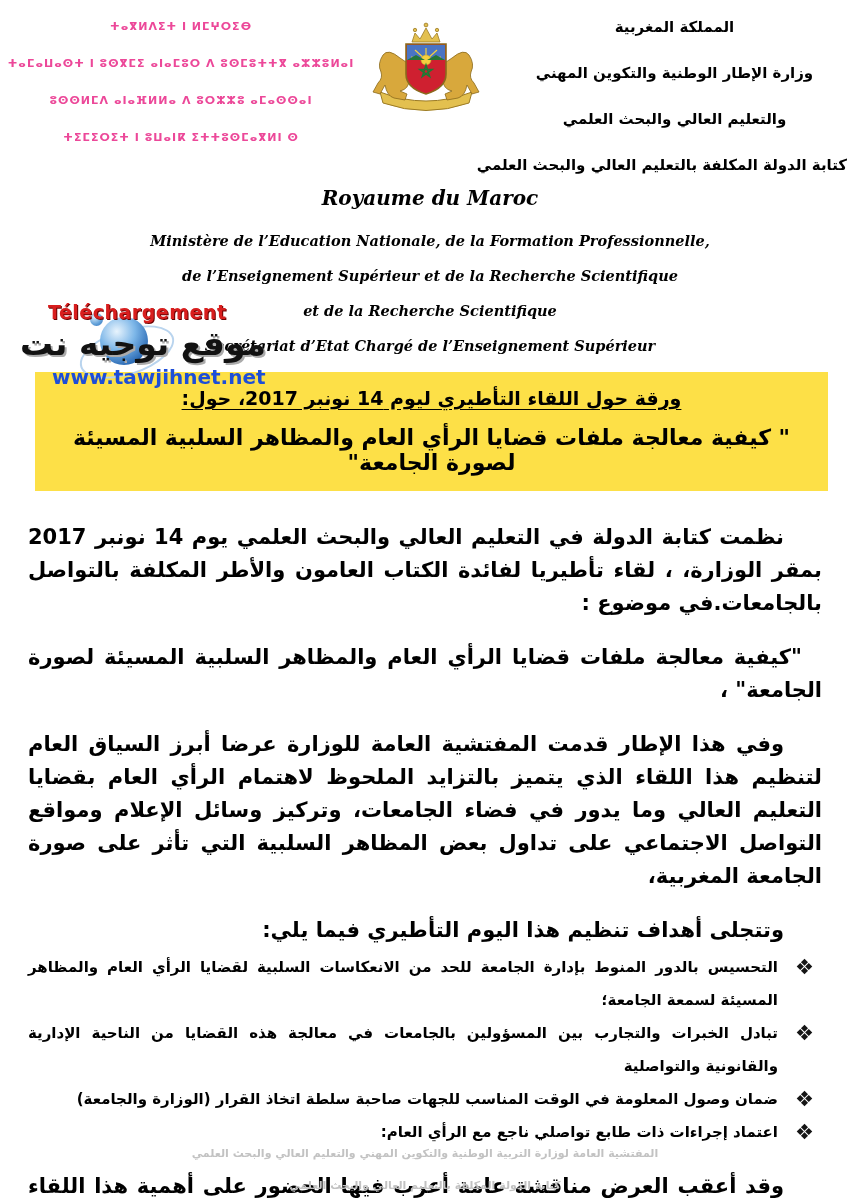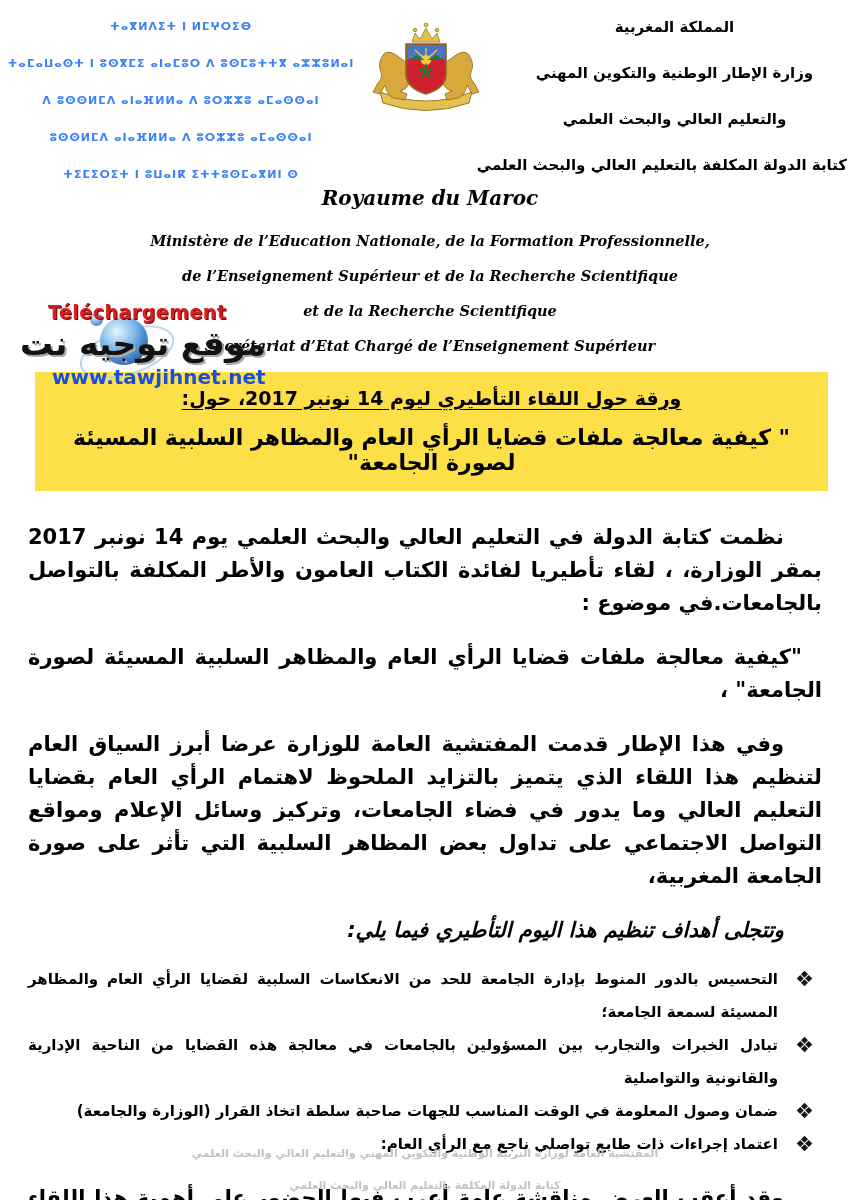--- a/index.html
+++ b/index.html
@@ -1,21 +1,21 @@
 <!DOCTYPE html>
 <html lang="ar"><head>
 <meta charset="utf-8">
 <style>
   html,body{margin:0;padding:0;background:#ffffff;}
   .page{position:relative;width:850px;height:1200px;background:#ffffff;overflow:hidden;
         font-family:"DejaVu Sans",sans-serif;color:#000;}
 
   
   .tifinagh-block{position:absolute;top:8px;left:0;width:362px;text-align:center;
-        color:#3b82f6;font-weight:bold;}
+        color:#ec4899;font-weight:bold;}
   .tif-line{line-height:37px;font-size:11px;letter-spacing:1px;white-space:nowrap;}
 
   
   .emblem{position:absolute;top:18px;left:366px;width:120px;height:98px;}
 
   
   .arabic-header{position:absolute;top:4px;left:502px;width:345px;text-align:center;direction:rtl;}
   .ar-h-line{line-height:46px;font-size:15px;font-weight:bold;white-space:nowrap;}
 
   
@@ -47,21 +47,21 @@
   .tb-line2{margin-top:16px;font-size:22px;font-weight:bold;}
 
   
   .body-flow{position:absolute;top:500px;left:28px;width:794px;direction:rtl;text-align:justify;
         font-weight:bold;}
   .para{font-size:21px;line-height:33px;}
   .indent{text-indent:38px;}
   .p1{margin-bottom:8px;}
   .p2{margin-bottom:8px;text-indent:20px;}
   .p3{margin-bottom:6px;}
-  .p4{margin-bottom:16px;font-style:italic;}
+  .p4{margin-bottom:4px;}
   .p5{margin-bottom:8px;}
   .p6{margin-bottom:4px;}
   .blist{margin-bottom:6px;}
   .bullet-item{position:relative;padding-right:44px;font-size:15px;line-height:33px;}
   .dmd{position:absolute;right:12px;top:10px;width:11px;height:11px;transform:rotate(45deg);
         display:grid;grid-template-columns:1fr 1fr;grid-template-rows:1fr 1fr;gap:1.5px;}
   .dmd b{background:#151515;display:block;}
 
   
   .page-footer{position:absolute;top:1138px;left:0;width:850px;text-align:center;direction:rtl;
@@ -69,21 +69,20 @@
   .ft-line{font-size:11px;line-height:32px;}
 </style>
 </head>
 <body>
 
 <div class="page">
 
   <div class="tifinagh-block">
     <div class="tif-line">ⵜⴰⴳⵍⴷⵉⵜ ⵏ ⵍⵎⵖⵔⵉⴱ</div>
     <div class="tif-line">ⵜⴰⵎⴰⵡⴰⵙⵜ ⵏ ⵓⵙⴳⵎⵉ ⴰⵏⴰⵎⵓⵔ ⴷ ⵓⵙⵎⵓⵜⵜⴳ ⴰⵣⵣⵓⵍⴰⵏ</div>
-    <div class="tif-line">ⴷ ⵓⵙⵙⵍⵎⴷ ⴰⵏⴰⴼⵍⵍⴰ ⴷ ⵓⵔⵣⵣⵓ ⴰⵎⴰⵙⵙⴰⵏ</div>
     <div class="tif-line">ⵓⵙⵙⵍⵎⴷ ⴰⵏⴰⴼⵍⵍⴰ ⴷ ⵓⵔⵣⵣⵓ ⴰⵎⴰⵙⵙⴰⵏ</div>
     <div class="tif-line">ⵜⵉⵎⵉⵔⵉⵜ ⵏ ⵓⵡⴰⵏⴽ ⵉⵜⵜⵓⵙⵎⴰⴳⵍⵏ ⵙ</div>
   </div>
 
   <div class="emblem">
     <svg viewBox="0 0 120 98" width="120" height="98">
       <path d="M14 74 Q60 92 106 74 L103 85 Q60 100 17 85 Z" fill="#e3c04f" stroke="#9c7b24" stroke-width="1"></path>
       <g fill="#d8a83c" stroke="#8a6a1c" stroke-width="0.8">
         <path d="M34 40 q-12 -10 -17 -3 q-6 9 -2 17 q2 6 -3 11 l-5 9 7 2 5 -9 q2 11 9 13 l11 2 2 -6 -7 -3 q9 -2 9 -11 l0 -16 z"></path>
         <path d="M86 40 q12 -10 17 -3 q6 9 2 17 q-2 6 3 11 l5 9 -7 2 -5 -9 q-2 11 -9 13 l-11 2 -2 -6 7 -3 q-9 -2 -9 -11 l0 -16 z"></path>

